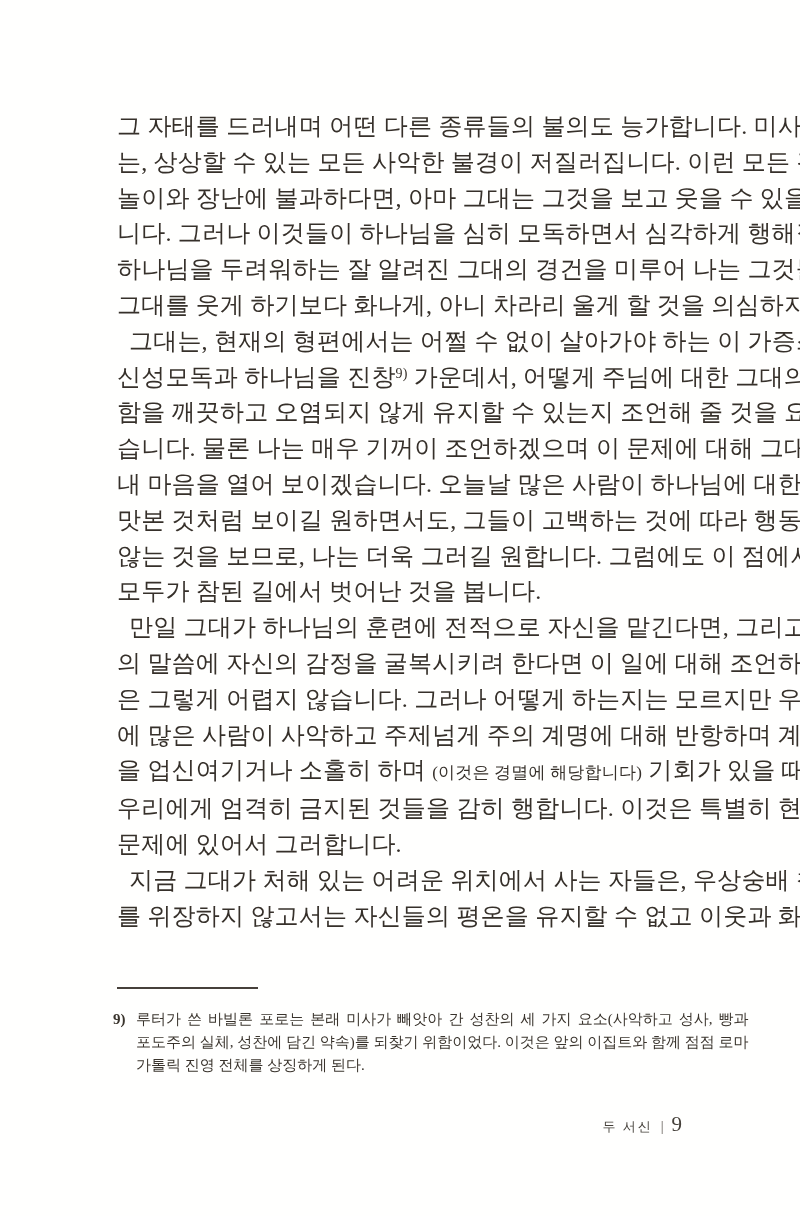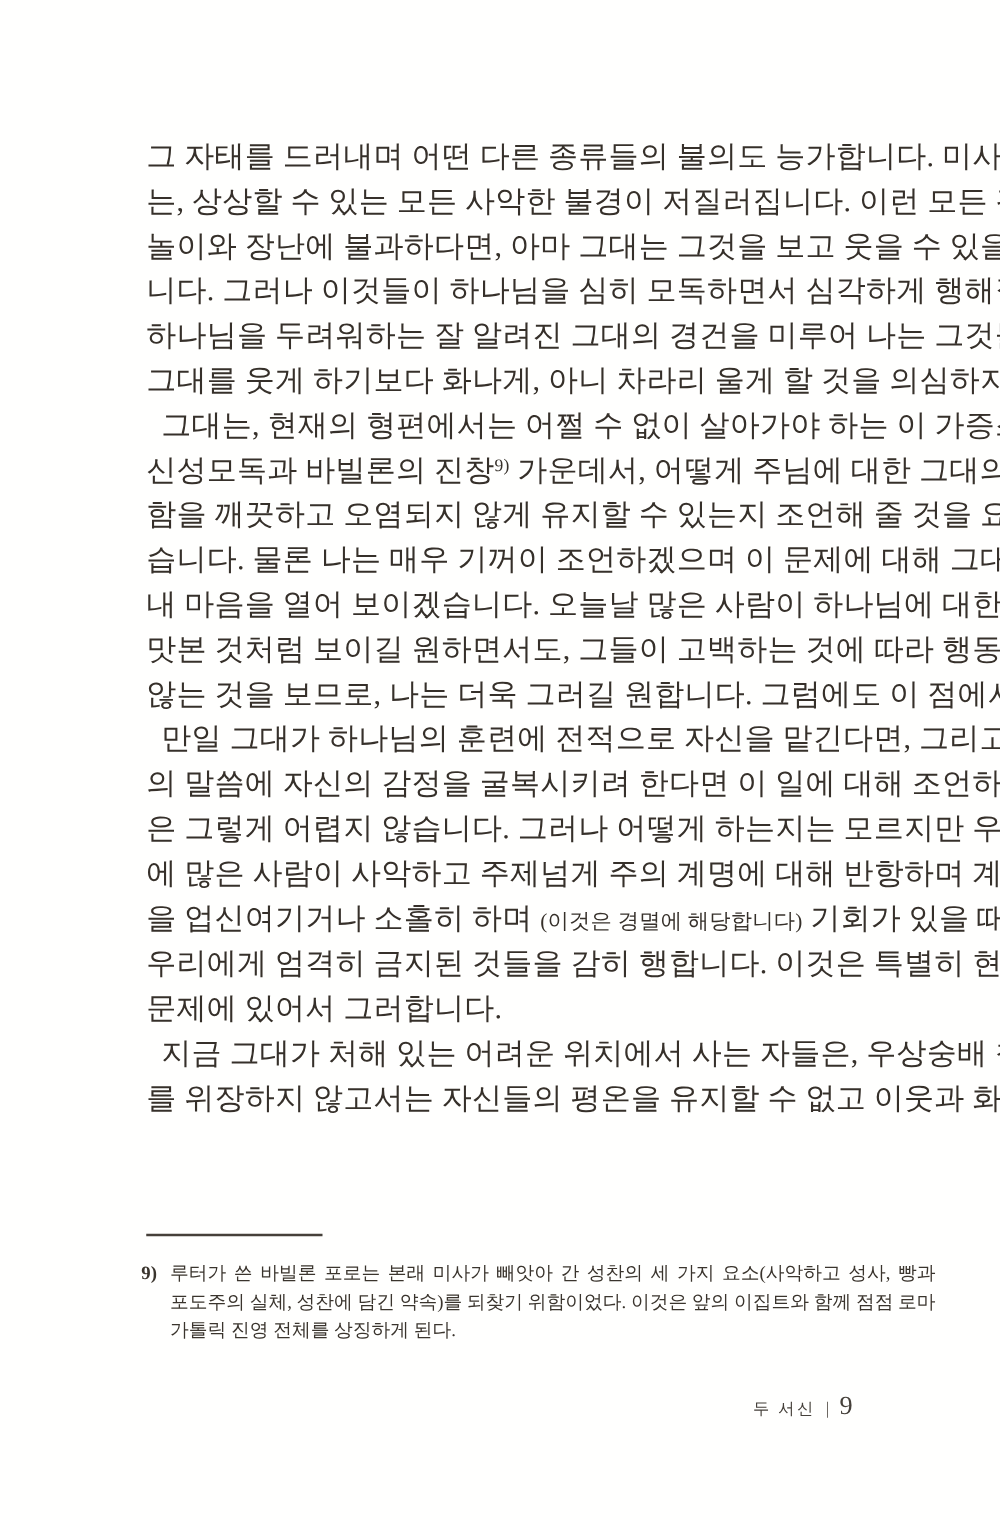--- a/index.html
+++ b/index.html
@@ -89,26 +89,27 @@
       <div class="line">그 자태를 드러내며 어떤 다른 종류들의 불의도 능가합니다. 미사에서</div>
       <div class="line">는, 상상할 수 있는 모든 사악한 불경이 저질러집니다. 이런 모든 광경이</div>
       <div class="line">놀이와 장난에 불과하다면, 아마 그대는 그것을 보고 웃을 수 있을 것입</div>
       <div class="line">니다. 그러나 이것들이 하나님을 심히 모독하면서 심각하게 행해질 때,</div>
       <div class="line">하나님을 두려워하는 잘 알려진 그대의 경건을 미루어 나는 그것들이</div>
       <div class="line">그대를 웃게 하기보다 화나게, 아니 차라리 울게 할 것을 의심하지 않습</div>
     </section>
 
     <section class="para">
       <div class="line indent">그대는, 현재의 형편에서는 어쩔 수 없이 살아가야 하는 이 가증스런</div>
-      <div class="line"><span>신성모독과 바빌론의 진창</span><sup class="fnref">9)</sup><span> 가운데서, 어떻게 주님에 대한 그대의 신실</span></div>
+      <div class="line"><span>신성모독과 하나님을 진창</span><sup class="fnref">9)</sup><span> 가운데서, 어떻게 주님에 대한 그대의 신실</span></div>
       <div class="line">함을 깨끗하고 오염되지 않게 유지할 수 있는지 조언해 줄 것을 요청했</div>
       <div class="line">습니다. 물론 나는 매우 기꺼이 조언하겠으며 이 문제에 대해 그대에게</div>
       <div class="line">내 마음을 열어 보이겠습니다. 오늘날 많은 사람이 하나님에 대한 것을</div>
       <div class="line">맛본 것처럼 보이길 원하면서도, 그들이 고백하는 것에 따라 행동하지</div>
       <div class="line">않는 것을 보므로, 나는 더욱 그러길 원합니다. 그럼에도 이 점에서 거의</div>
+      <div class="line end">모두가 참된 길에서 벗어난 것을 봅니다.</div>
     </section>
 
     <section class="para">
       <div class="line indent">만일 그대가 하나님의 훈련에 전적으로 자신을 맡긴다면, 그리고 그</div>
       <div class="line">의 말씀에 자신의 감정을 굴복시키려 한다면 이 일에 대해 조언하는 것</div>
       <div class="line">은 그렇게 어렵지 않습니다. 그러나 어떻게 하는지는 모르지만 우리 중</div>
       <div class="line">에 많은 사람이 사악하고 주제넘게 주의 계명에 대해 반항하며 계명들</div>
       <div class="line"><span>을 업신여기거나 소홀히 하며 </span><span class="aside">(이것은 경멸에 해당합니다)</span><span> 기회가 있을 때마다</span></div>
       <div class="line">우리에게 엄격히 금지된 것들을 감히 행합니다. 이것은 특별히 현재의</div>
       <div class="line end">문제에 있어서 그러합니다.</div>

